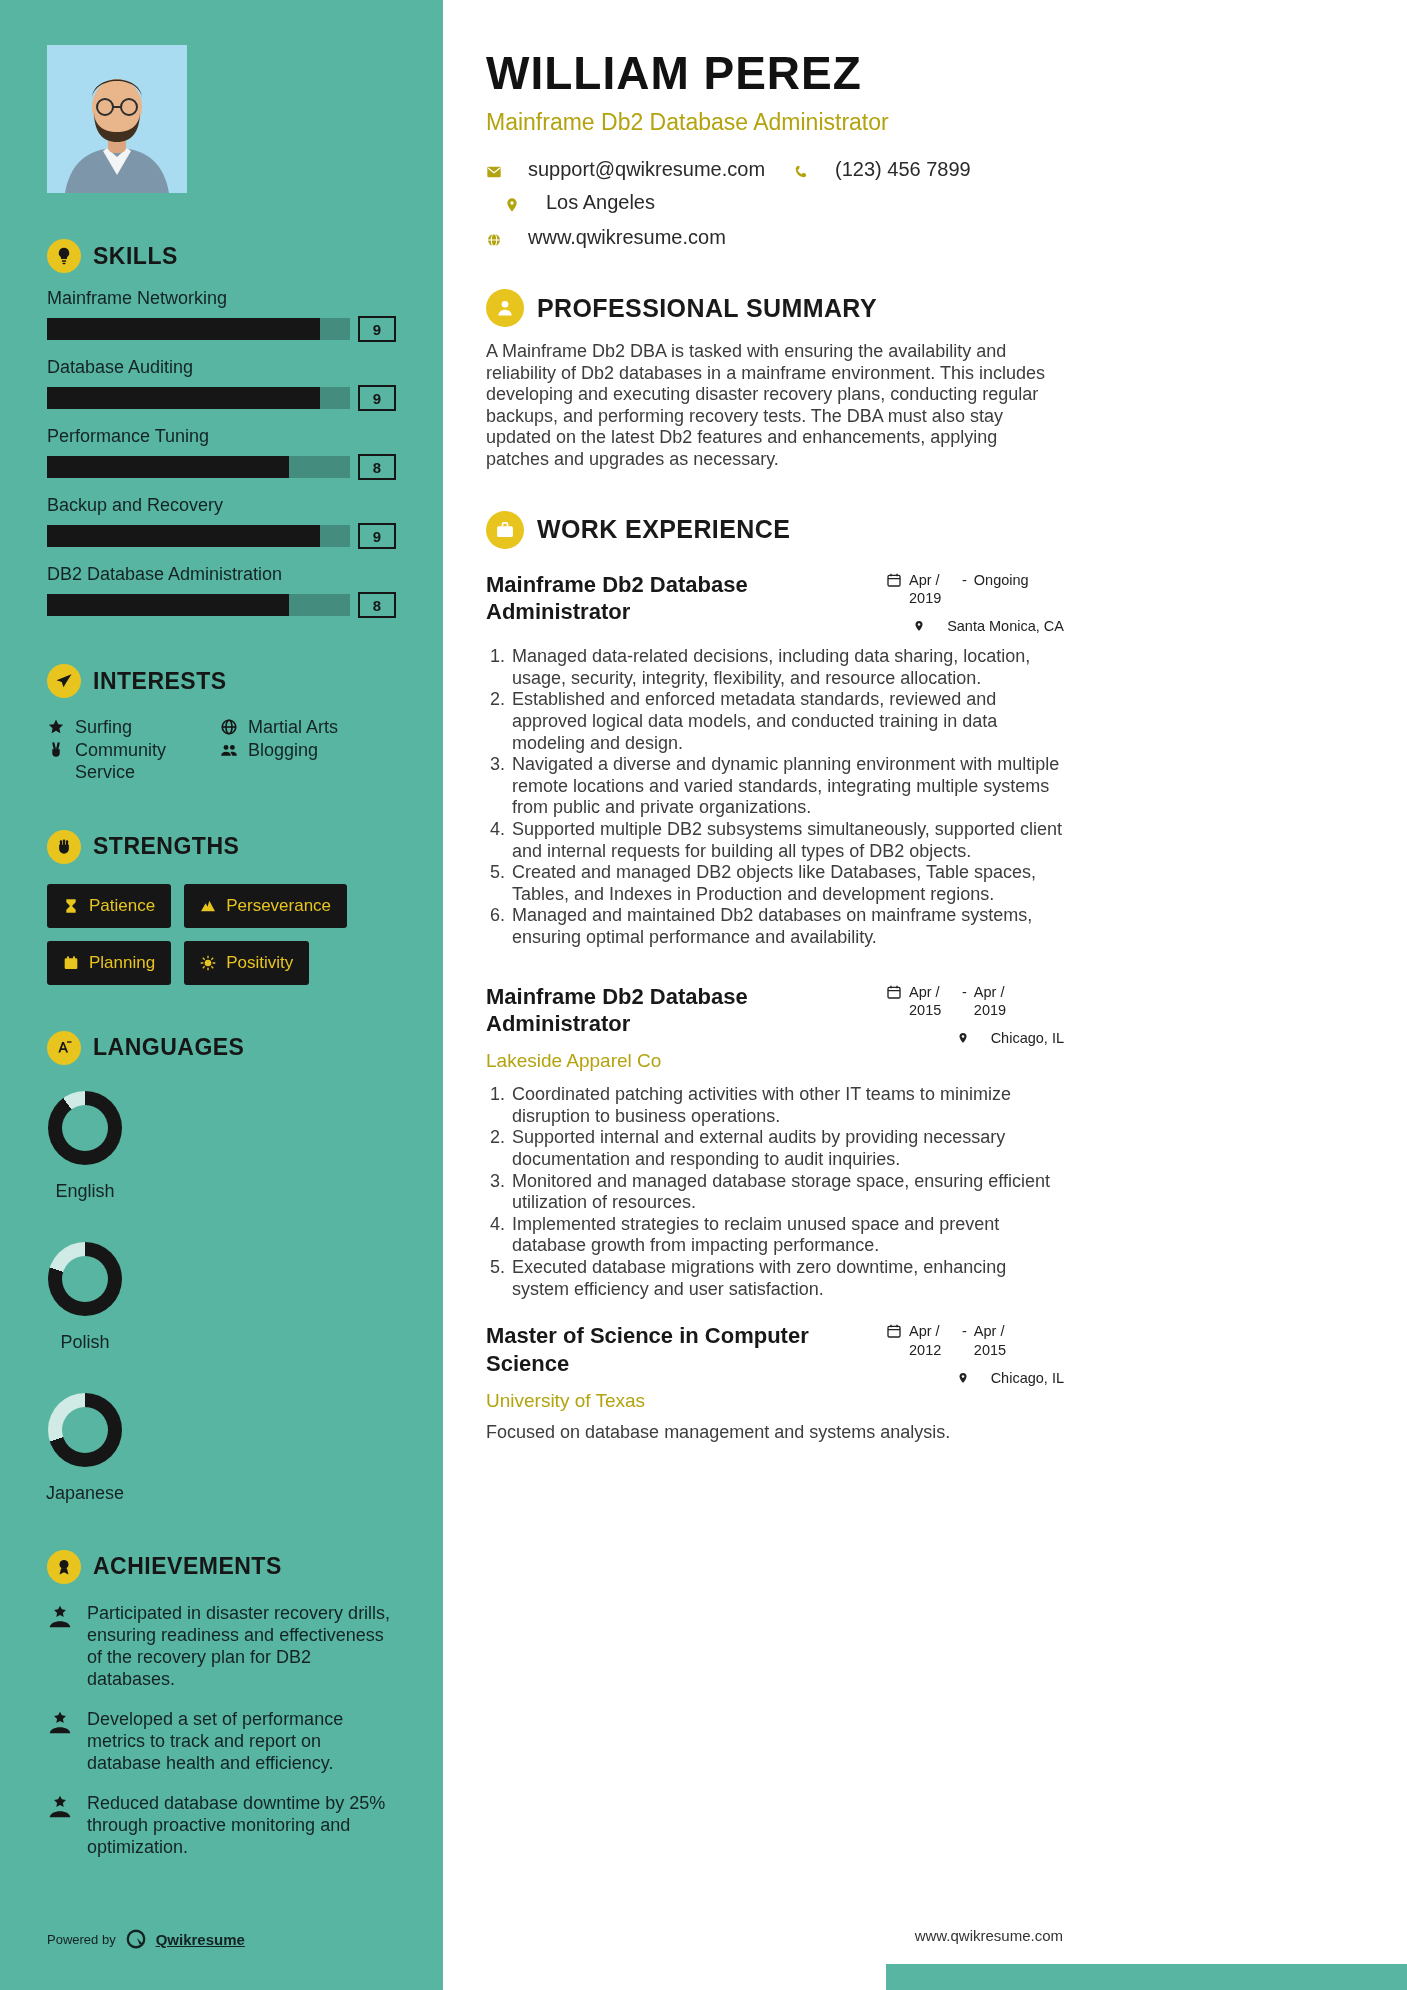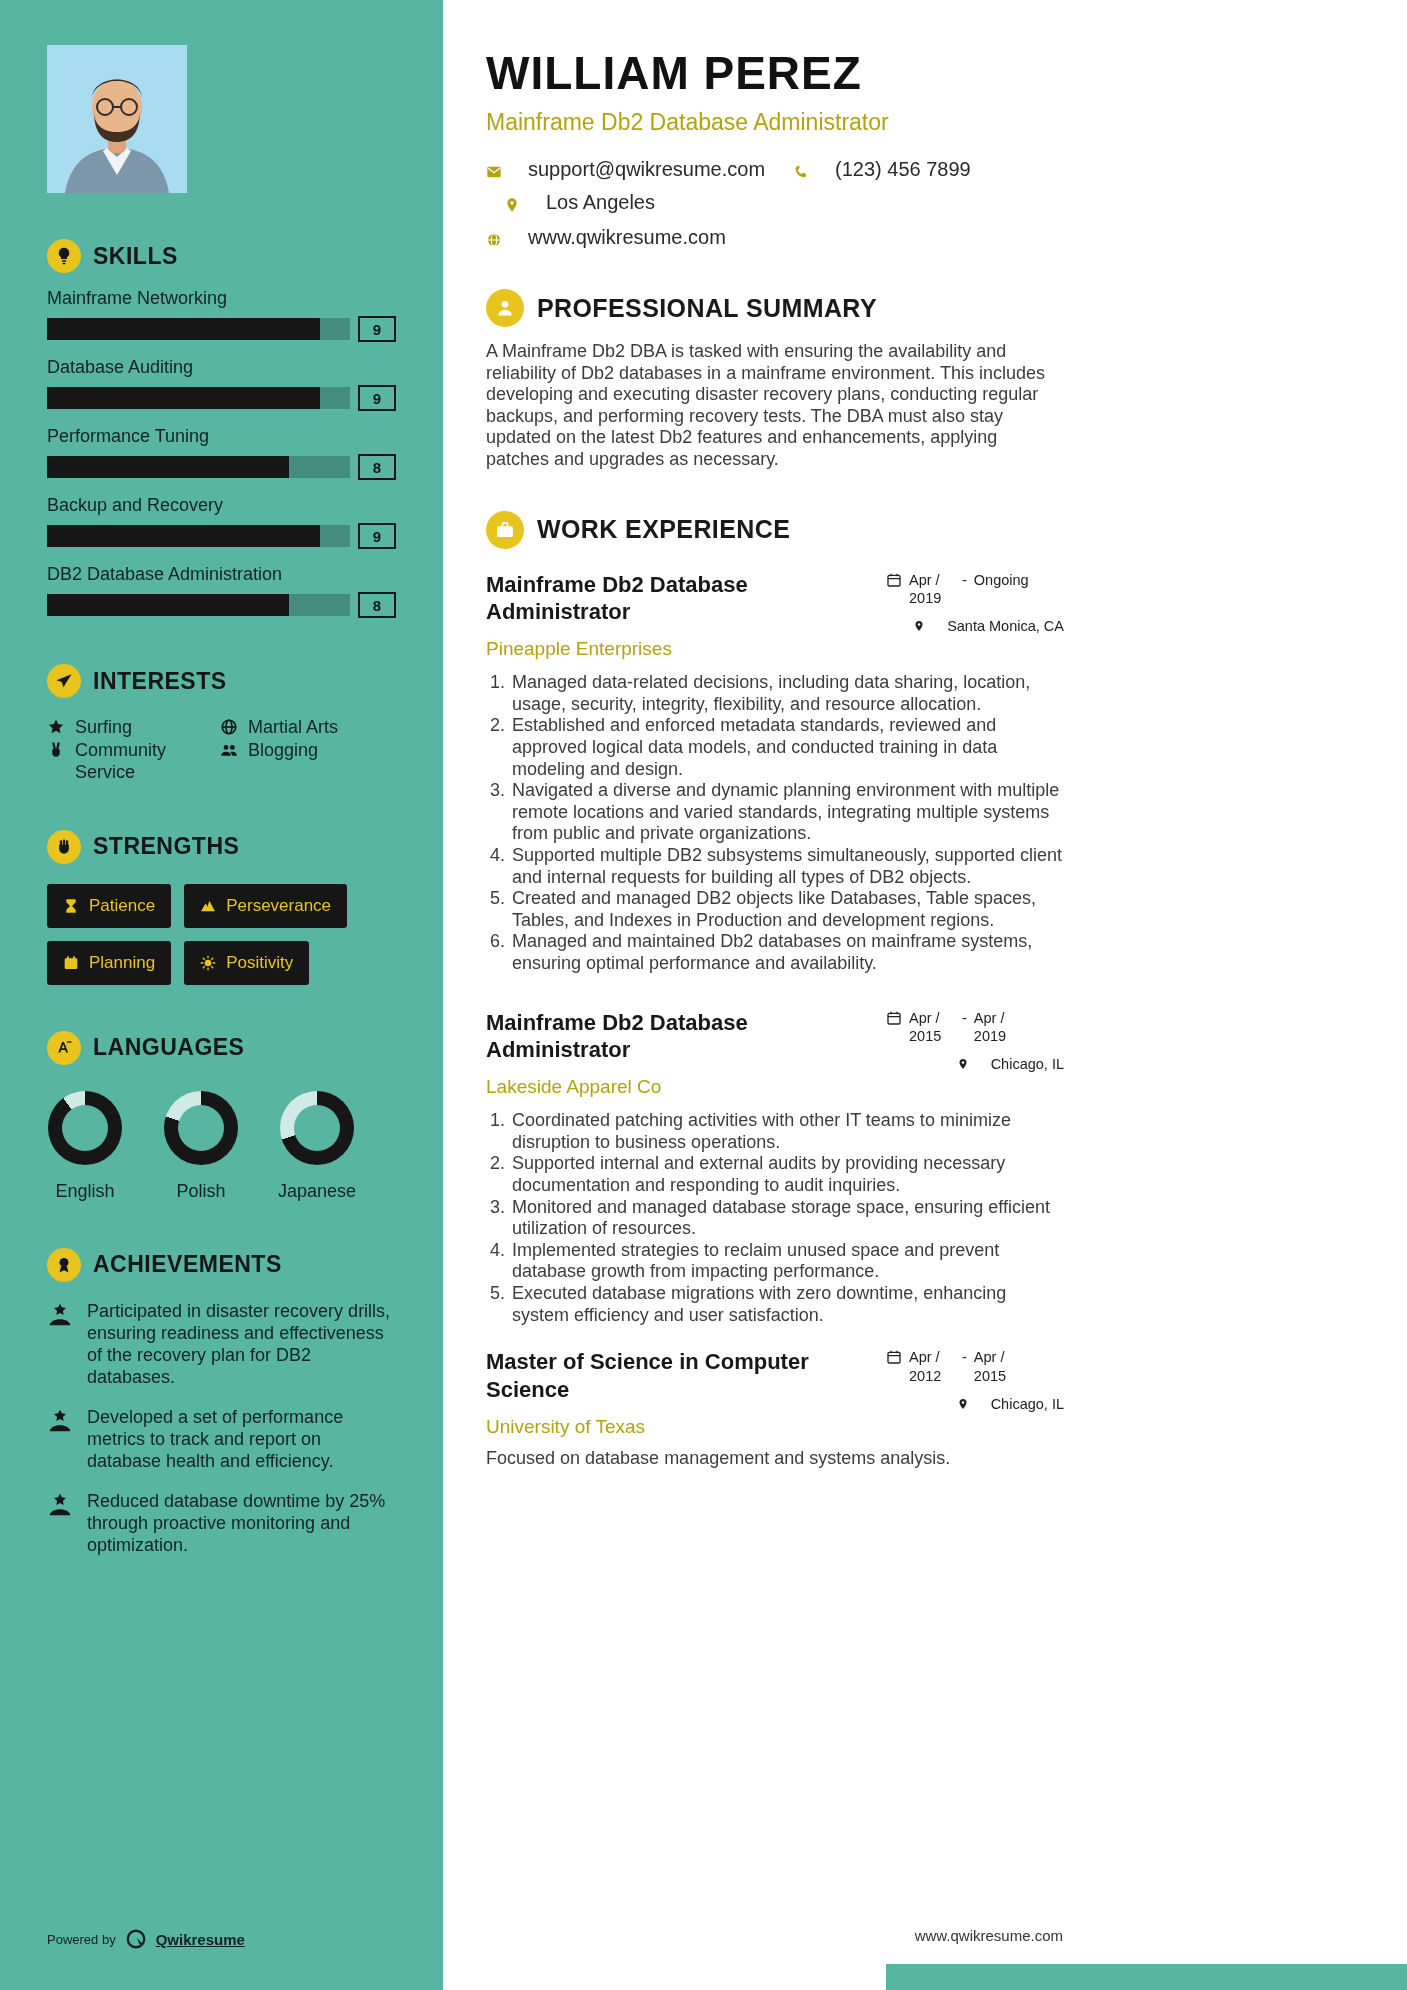--- a/index.html
+++ b/index.html
@@ -25,21 +25,21 @@
   .interests-grid{display:grid;grid-template-columns:173px auto;margin-top:18px;}
   .interest{display:flex;gap:10px;align-items:flex-start;font-size:18px;color:#142424;line-height:1.25;}
   .interest .icn{width:18px;height:18px;margin-top:2px;flex-shrink:0;}
   .interest svg{width:100%;height:100%;fill:var(--ink,#161616);}
 
   .strengths-wrap{display:flex;flex-wrap:wrap;gap:13px;margin-top:20px;max-width:350px;}
   .strength-btn{display:inline-flex;align-items:center;gap:10px;background:var(--ink,#161616);color:var(--yellow,#e8c41f);font-size:17px;padding:12px 16px;border-radius:3px;}
   .strength-btn .icn{width:16px;height:16px;}
   .strength-btn svg{width:100%;height:100%;fill:var(--yellow,#e8c41f);}
 
-  .donut-row{display:flex;gap:40px;margin-top:26px;}
+  .donut-row{display:flex;gap:40px;margin-top:26px;flex-direction:column;}
   .donut-item{display:flex;flex-direction:column;align-items:center;width:76px;}
   .donut{width:74px;height:74px;border-radius:50%;position:relative;}
   .donut::after{content:"";position:absolute;inset:14px;border-radius:50%;background:var(--teal,#58b5a2);}
   .donut-label{margin-top:16px;font-size:18px;color:#142424;}
 
   .ach-list{margin-top:18px;display:flex;flex-direction:column;gap:17px;}
   .ach-item{display:flex;gap:14px;align-items:flex-start;}
   .ach-item .icn{width:26px;height:26px;flex-shrink:0;margin-top:2px;}
   .ach-item svg{width:100%;height:100%;fill:var(--ink,#161616);}
   .ach-text{font-size:18px;line-height:1.24;color:#142424;}
@@ -412,23 +412,20 @@
               </div>
               <div class="job-loc">
                 <span class="icn"><svg viewBox="0 0 24 24">
                       <path d="M12 2a7 7 0 0 1 7 7c0 5-7 13-7 13S5 14 5 9a7 7 0 0 1 7-7z"></path>
                       <circle cx="12" cy="9" r="2.5" fill="#ffffff"></circle>
                     </svg></span>
                 <span>Santa Monica, CA</span>
               </div>
             </div>
           </div>
-          <div class="job-sub">
-            <span class="company">Pineapple Enterprises</span>
-          </div>
           <ol class="job-bullets">
 
           <li>Managed data-related decisions, including data sharing, location, usage, security, integrity, flexibility, and resource allocation.</li>
               <li>Established and enforced metadata standards, reviewed and approved logical data models, and conducted training in data modeling and design.</li>
               <li>Navigated a diverse and dynamic planning environment with multiple remote locations and varied standards, integrating multiple systems from public and private organizations.</li>
               <li>Supported multiple DB2 subsystems simultaneously, supported client and internal requests for building all types of DB2 objects.</li>
               <li>Created and managed DB2 objects like Databases, Table spaces, Tables, and Indexes in Production and development regions.</li>
               <li>Managed and maintained Db2 databases on mainframe systems, ensuring optimal performance and availability.</li>
             </ol>
         </article>

